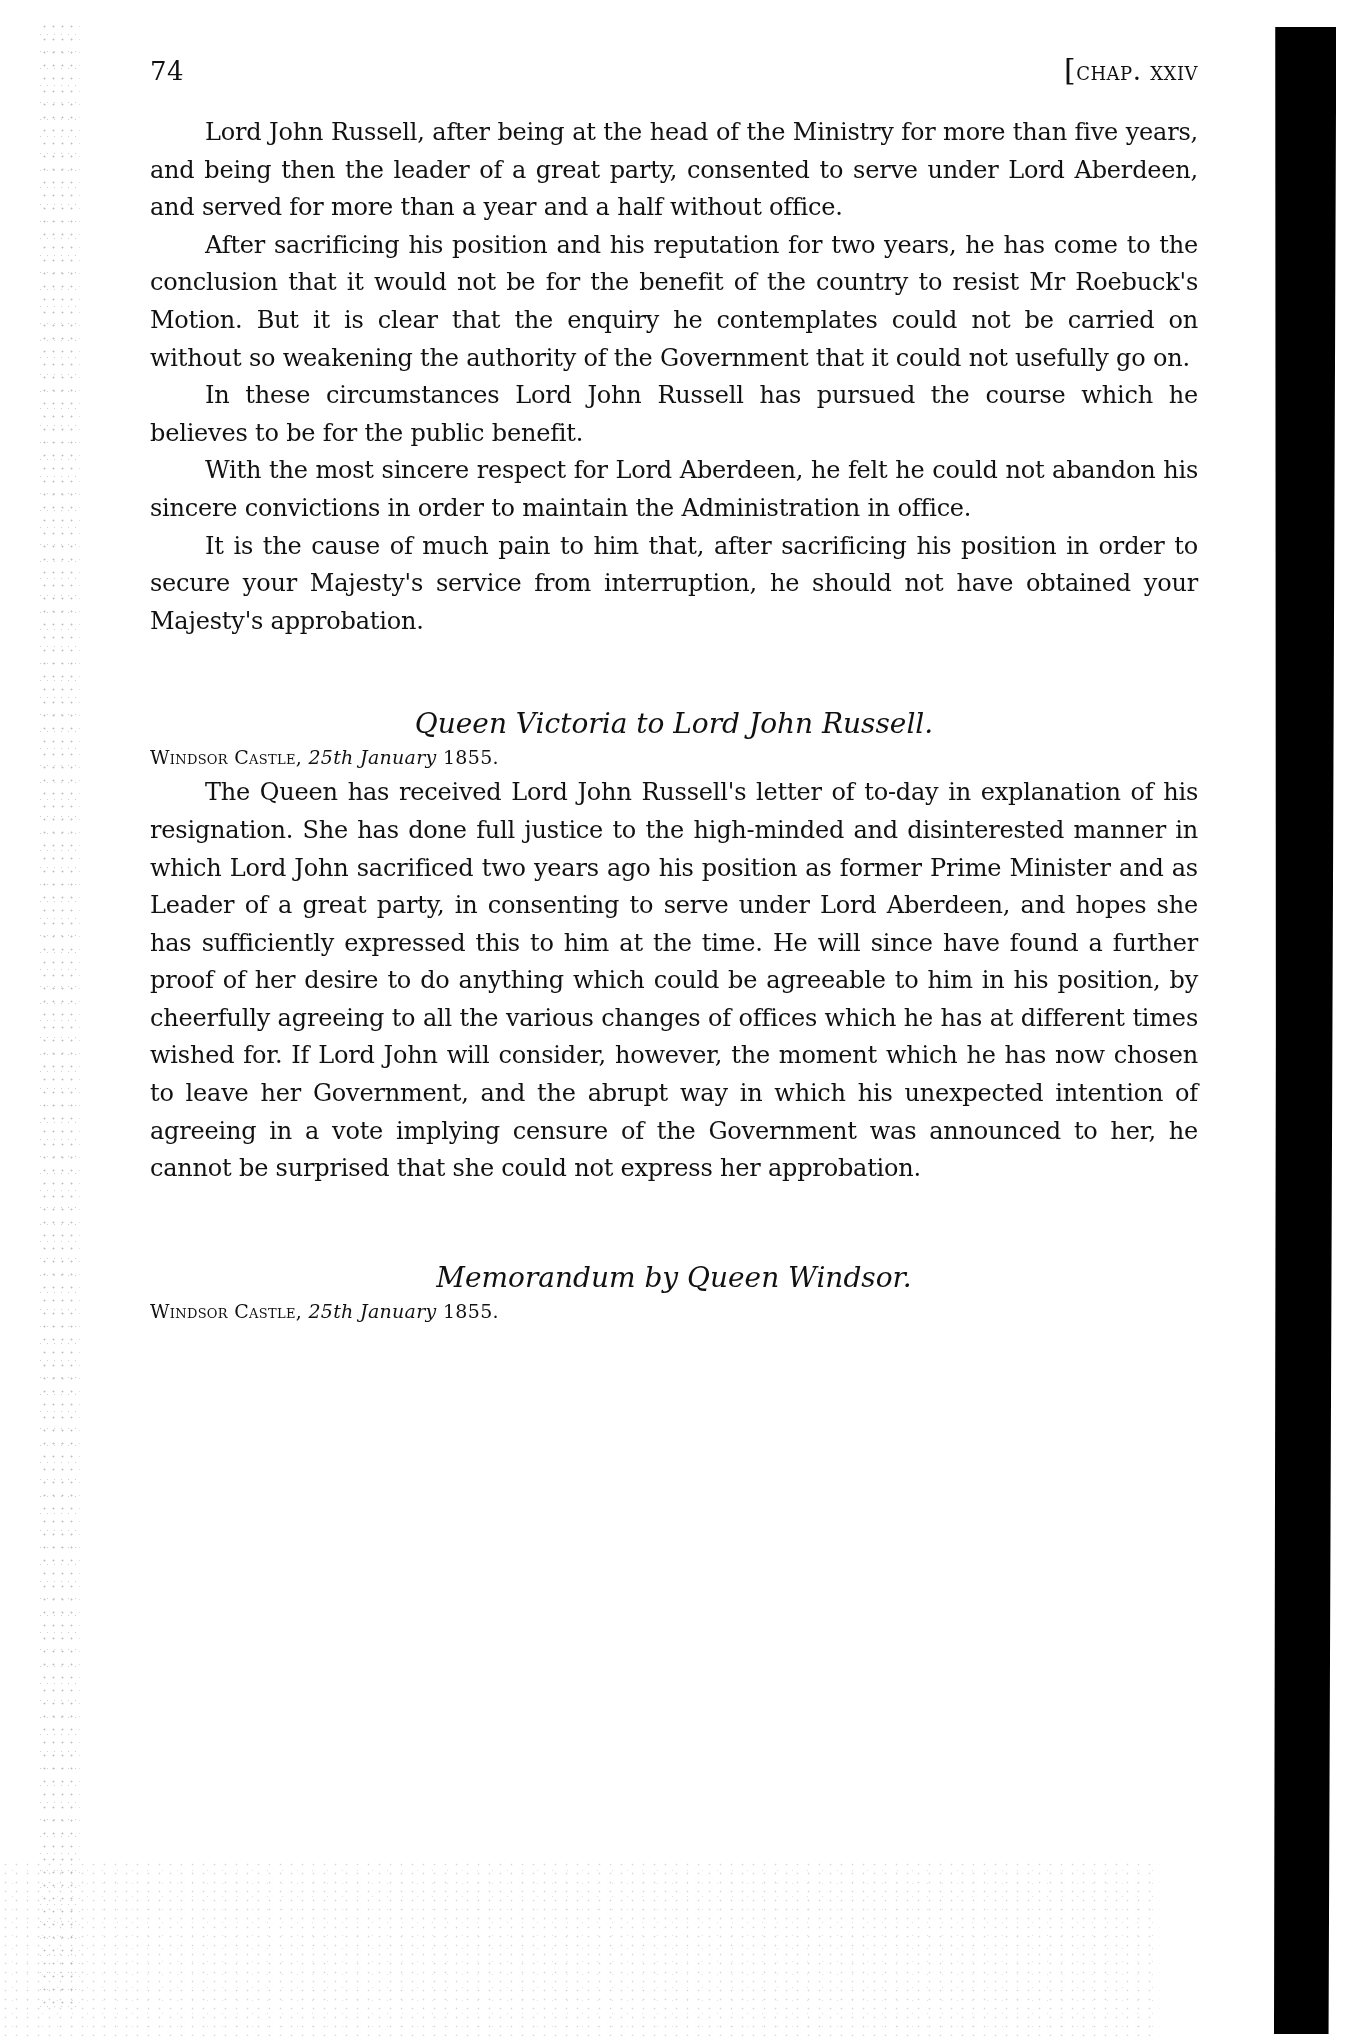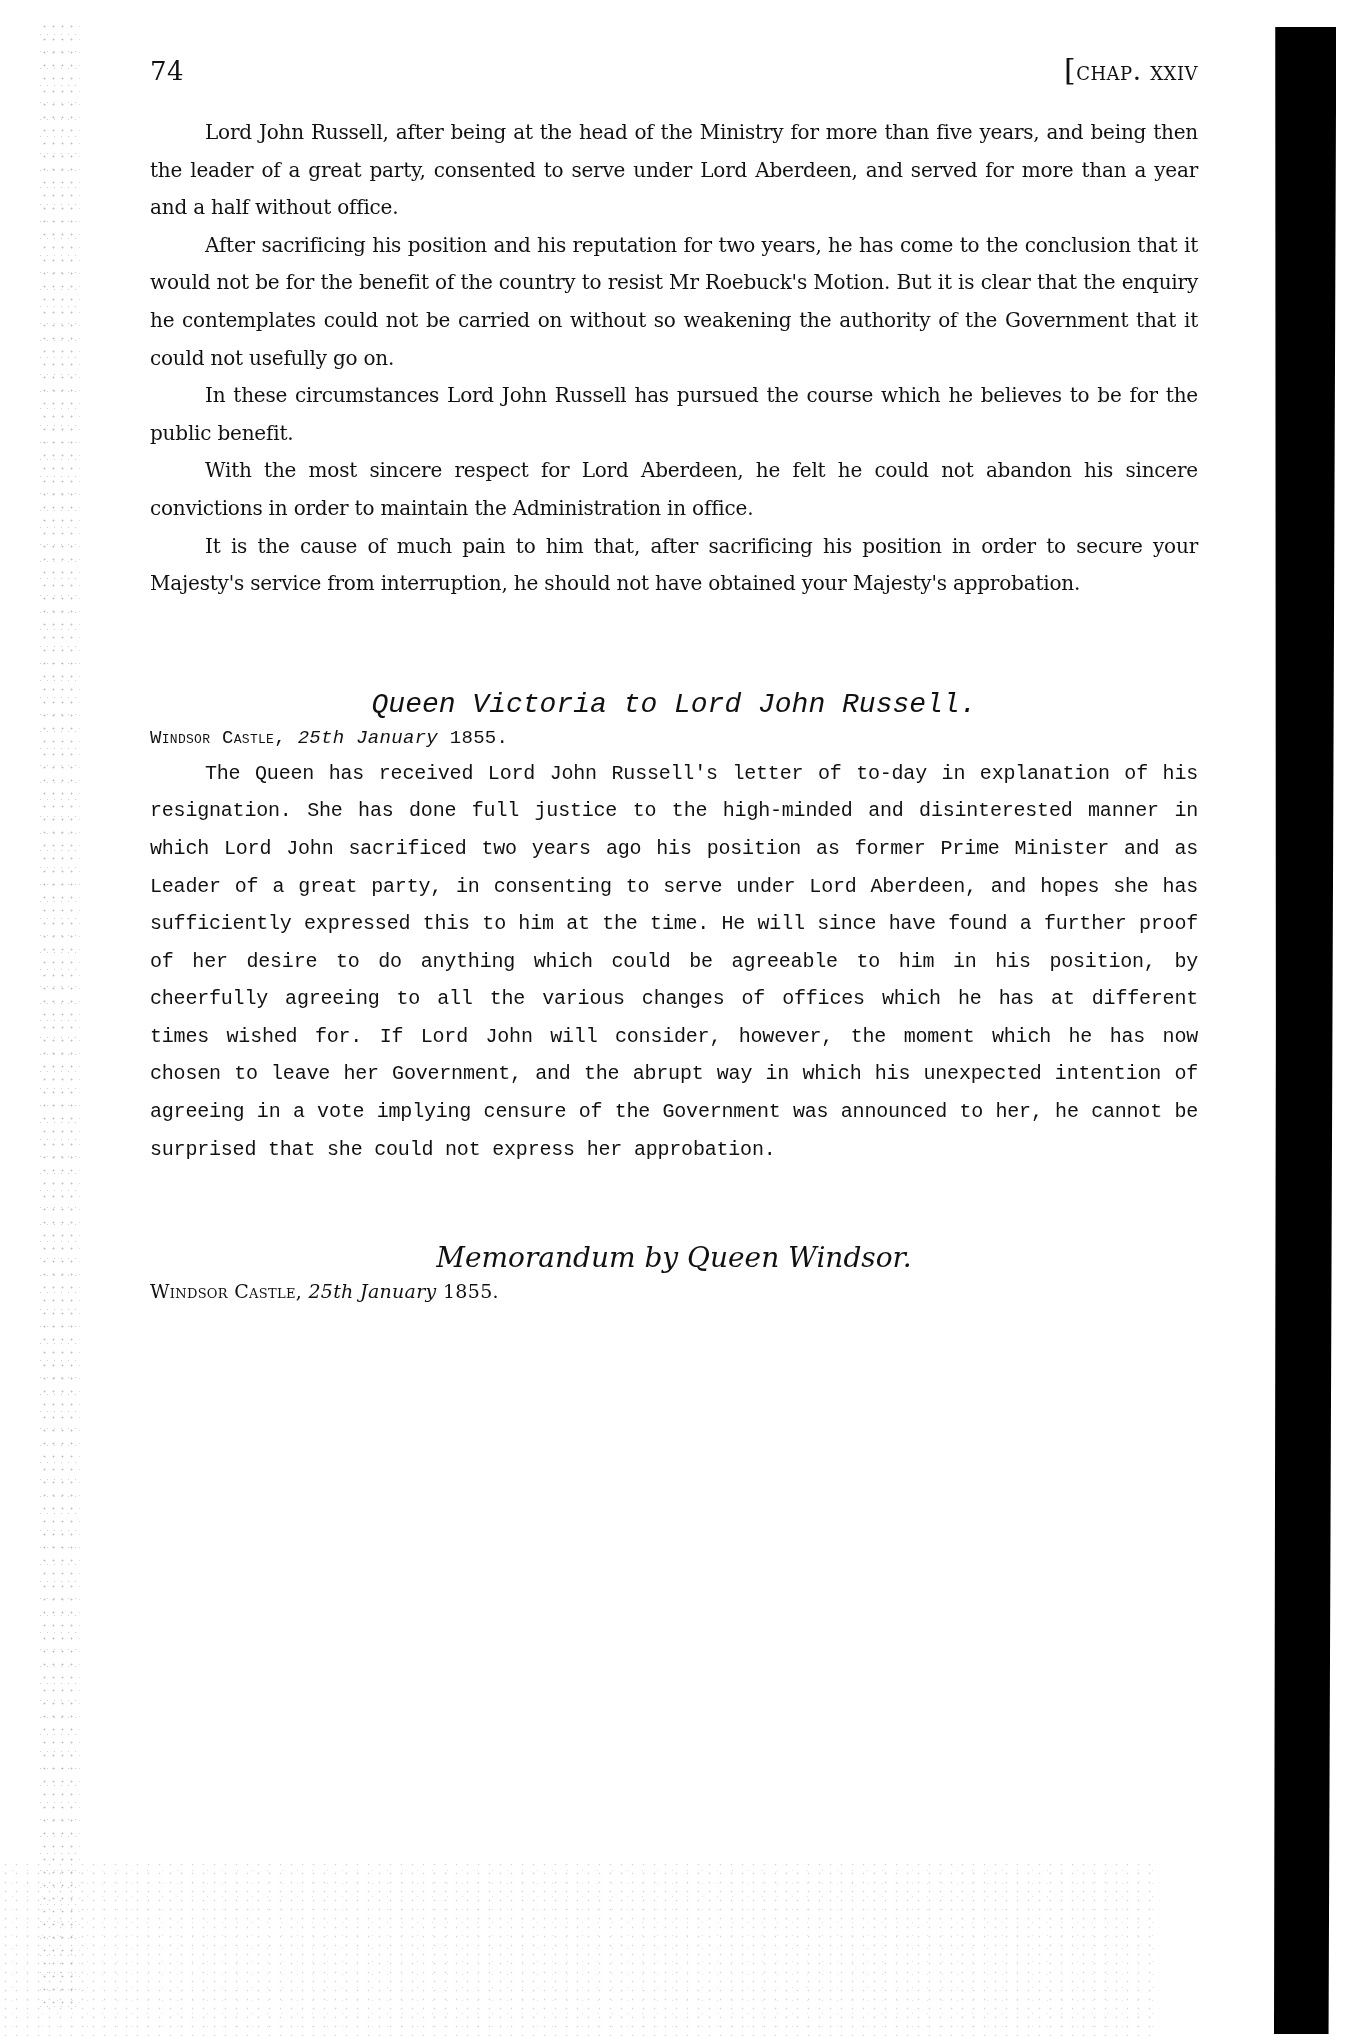--- a/index.html
+++ b/index.html
@@ -36,36 +36,36 @@
   }
   .running-head {
     display: flex; align-items: baseline; justify-content: space-between;
     font-size: 26px; letter-spacing: 0.5px; height: 40px;
   }
   .running-head .pageno { width: 80px; }
   .running-head .title { flex: 1; text-align: left; padding-left: 0; }
   .running-head .chap { font-variant: small-caps; }
   .chap-bracket { font-size: 30px; }
   p.body {
-    margin: 0; font-size: 20px; line-height: 37.6px;
+    margin: 0; font-size: 24px; line-height: 37.6px;
     text-align: justify; text-indent: 55px;
     letter-spacing: -0.2px;
   }
   .para-block { margin-top: 22px; }
   .section-heading {
     margin: 0; text-align: center; font-style: italic;
     font-size: 28px; font-weight: normal; line-height: 36px;
   }
   .dateline {
     text-align: left; font-size: 19px; line-height: 30px;
     padding-right: 20px; letter-spacing: 0.3px;
   }
   .dateline .place { font-variant: small-caps; }
   .dateline .day, .dateline .month { font-style: italic; }
-  .sec1 { margin-top: 84px; font-family: Liberation Mono, monospace; }
+  .sec1 { margin-top: 66px; }
   .sec2 { margin-top: 72px; }
   .sec-body { margin-top: 2px; }
 </style>
 </head>
 <body>
 
 <div class="page-edge-left"></div>
 <div class="binding-bar"></div>
 <div class="bottom-speckle"></div>
 

